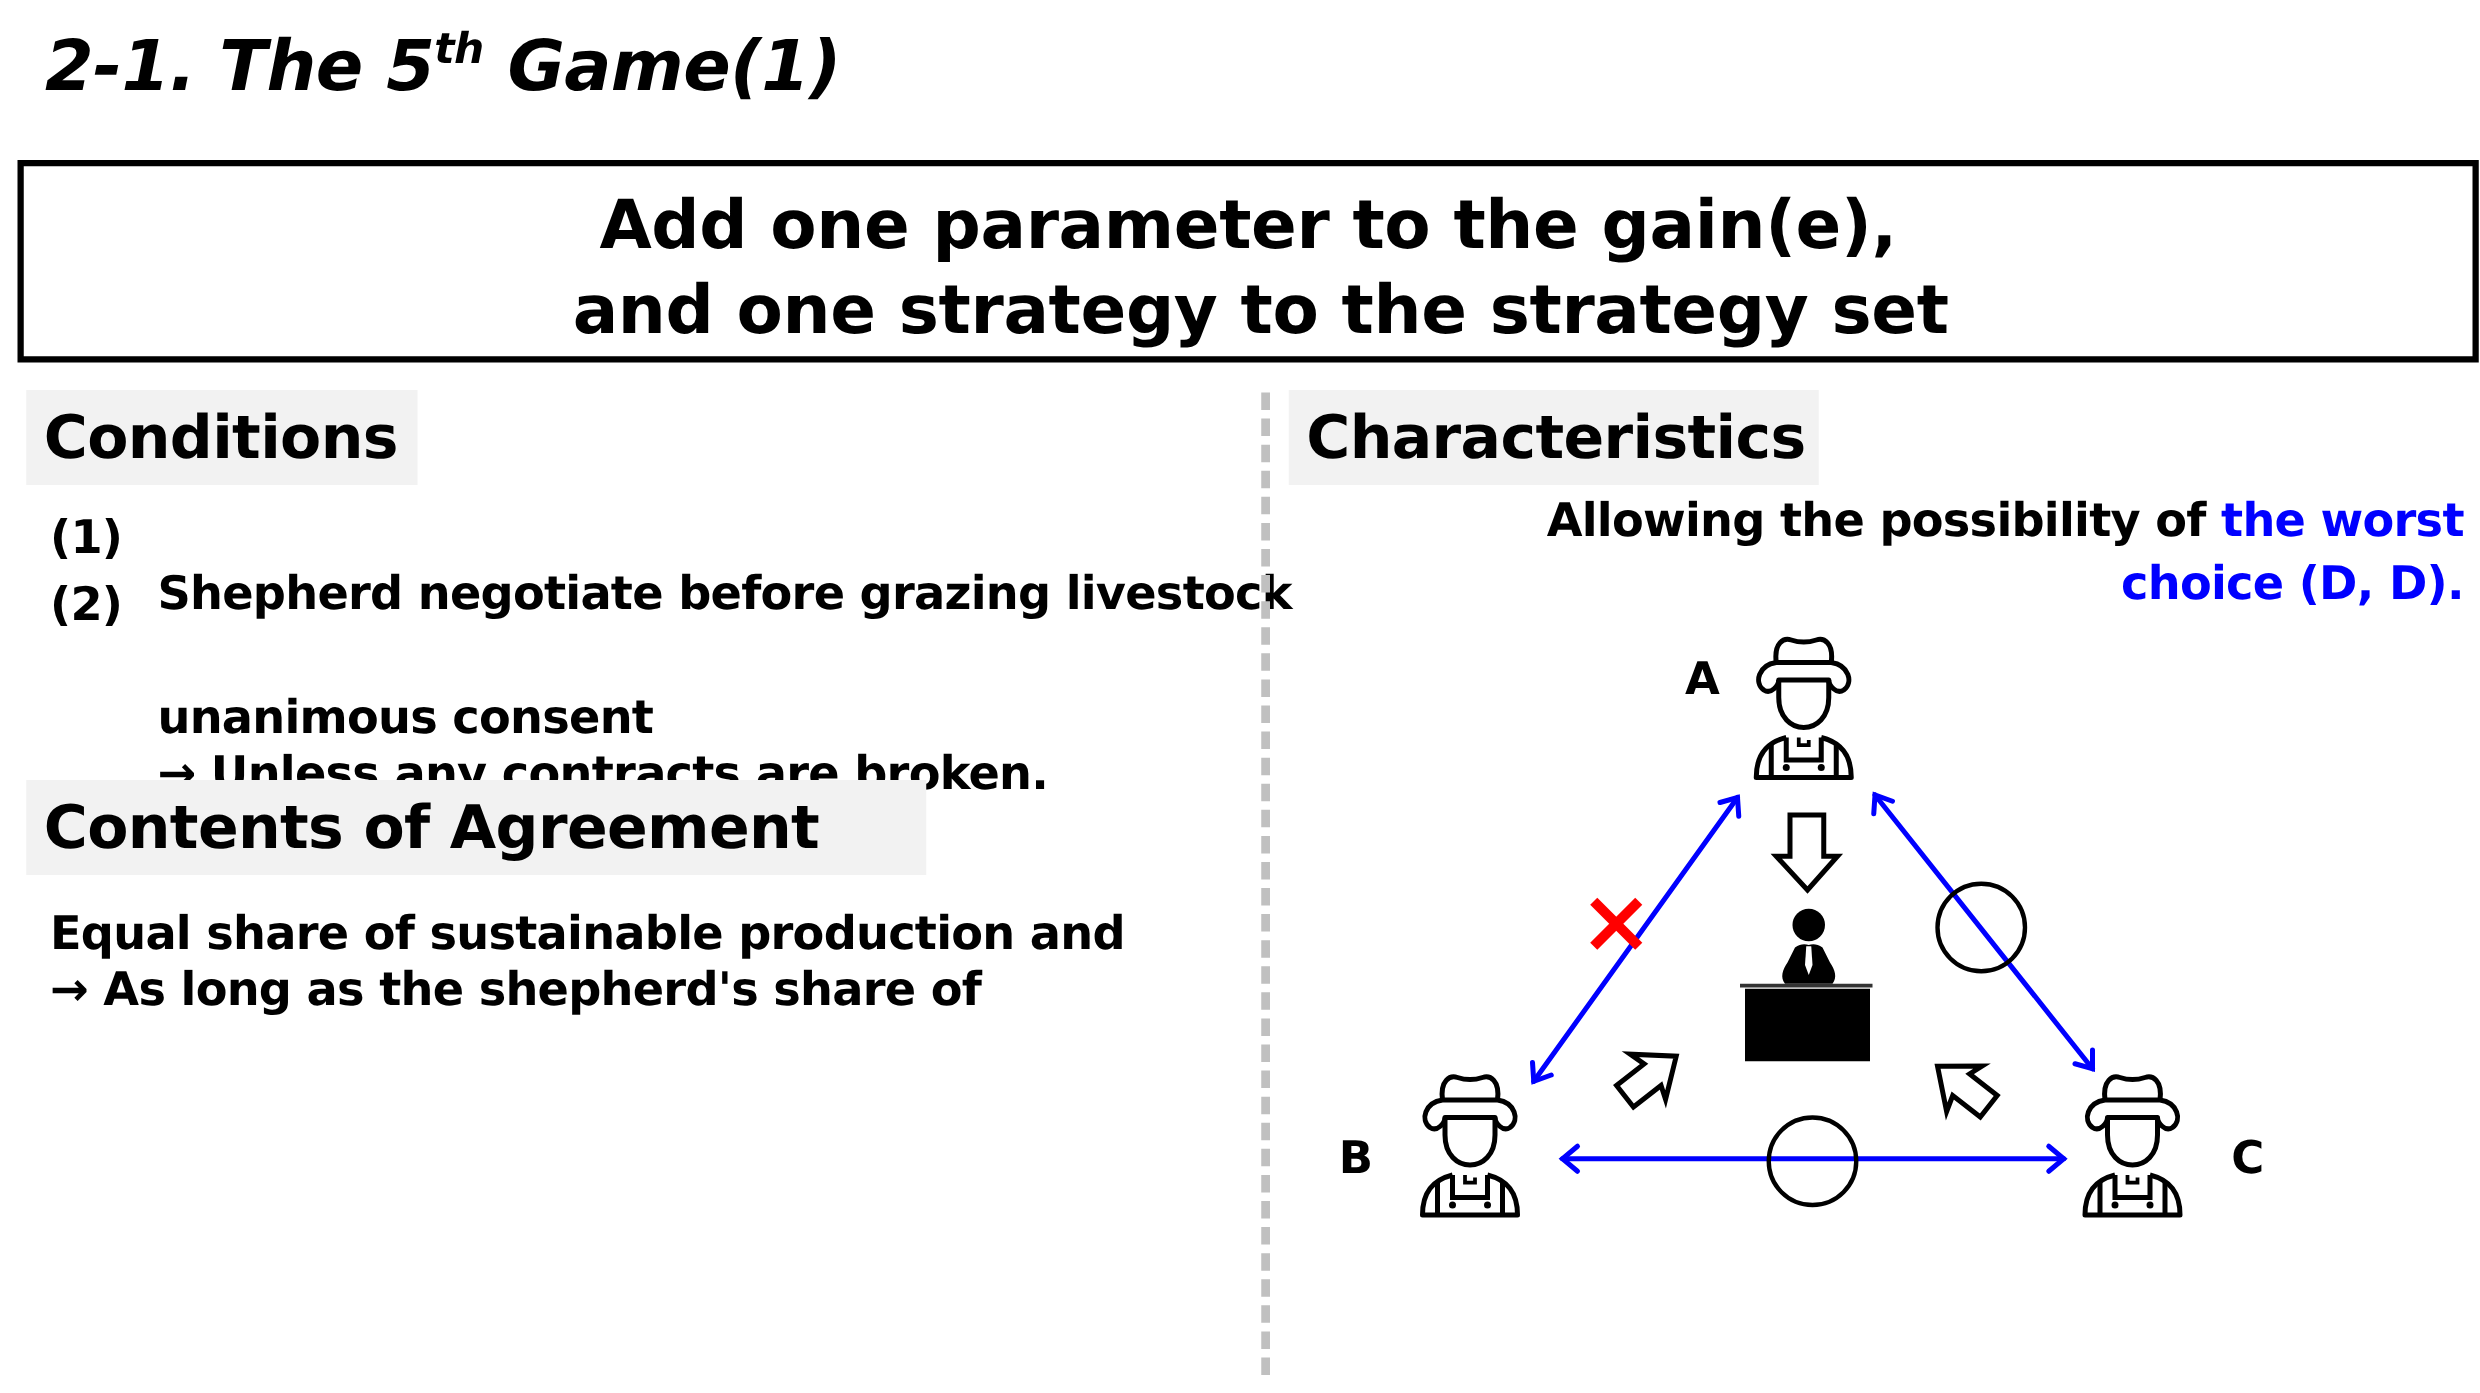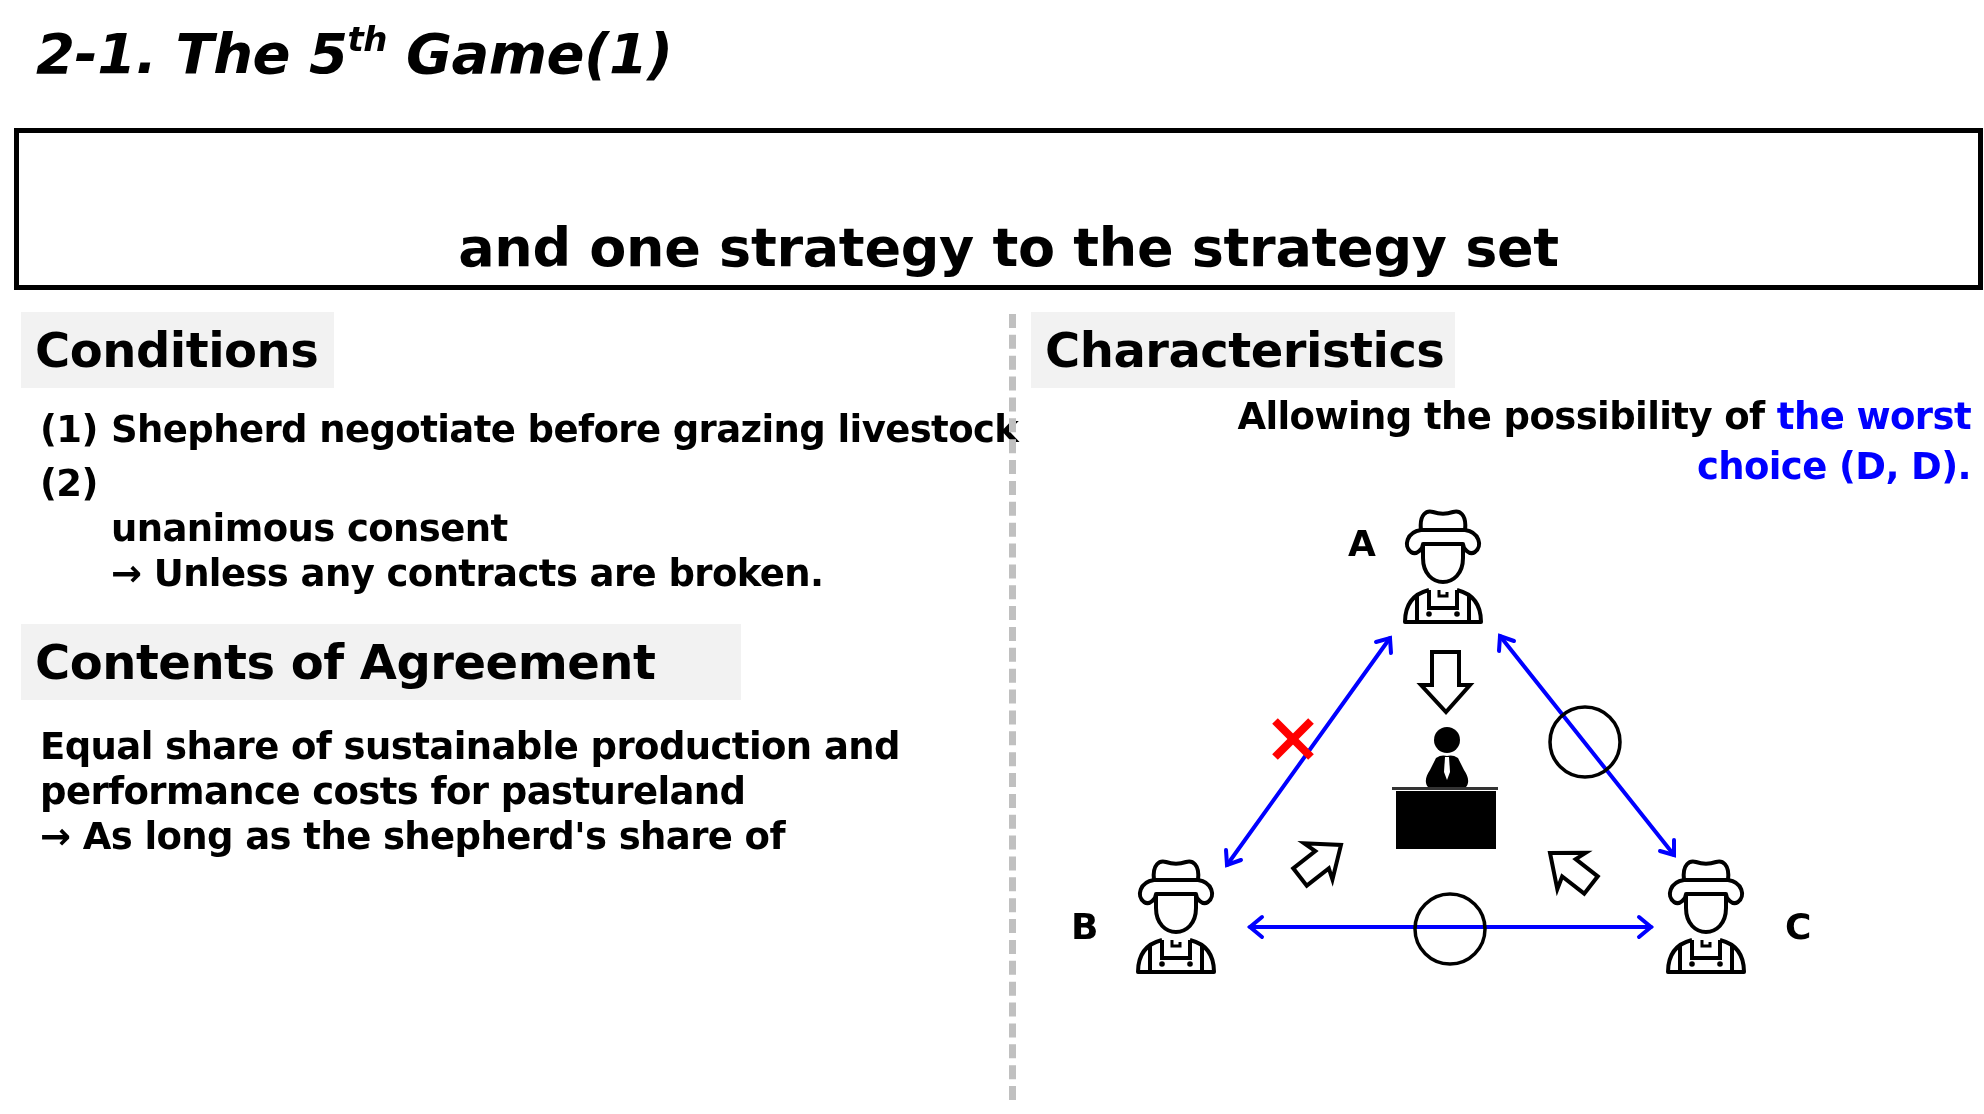--- a/index.html
+++ b/index.html
@@ -16,21 +16,21 @@
   #headline-box .l1 { top: 12px; }
   #headline-box .l2 { top: 80px; padding-left: 20px; }
 
   .section-heading { background: #f2f2f2; height: 76px; line-height: 76px; font-size: 48px; font-weight: bold; padding-left: 14px; box-sizing: border-box; white-space: nowrap; letter-spacing: -0.5px; }
   #conditions-heading { left: 21px; top: 312px; width: 313px; }
   #contents-heading { left: 21px; top: 624px; width: 720px; }
   #characteristics-heading { left: 1031px; top: 312px; width: 424px; }
 
   .body-text { font-size: 37px; font-weight: bold; white-space: nowrap; letter-spacing: -0.6px; line-height: 44px; }
   .cond-num { position: absolute; left: 0; }
-  .cond-text { position: absolute; left: 71px; }
+  .cond-text { position: absolute; left: 86px; margin-top: 45px; }
 
   #conditions-list { left: 40px; top: 408px; width: 960px; height: 200px; }
   #cond-1 { top: 0; }
   #cond-2 { top: 54px; }
   #cond-2b { top: 99px; }
   #cond-2c { top: 144px; }
 
   #agreement-text { left: 40px; top: 725px; width: 960px; }
   #agreement-text div { height: 45px; }
 
@@ -46,20 +46,21 @@
 
   #diagram { left: 0; top: 0; width: 1984px; height: 1114px; pointer-events: none; }
   #diagram * { pointer-events: auto; }
 </style>
 </head>
 <body>
 
 <div id="page-title" class="abs"><span>2-1. The 5</span><sup>th</sup><span> Game(1)</span></div>
 
 <div id="headline-box" class="abs">
+  <div class="line l1">Add one parameter to the gain(e),</div>
   <div class="line l2">and one strategy to the strategy set</div>
 </div>
 
 <div id="conditions-heading" class="abs section-heading">Conditions</div>
 
 <div id="conditions-list" class="abs body-text">
   <div id="cond-1" class="abs" style="width:960px;height:44px;">
     <span class="cond-num">(1)</span>
     <span class="cond-text">Shepherd negotiate before grazing livestock</span>
   </div>
@@ -71,21 +72,20 @@
   </div>
   <div id="cond-2c" class="abs" style="width:960px;height:44px;">
     <span class="cond-text">→ Unless any contracts are broken.</span>
   </div>
 </div>
 
 <div id="contents-heading" class="abs section-heading">Contents of Agreement</div>
 
 <div id="agreement-text" class="abs body-text">
   <div>Equal share of sustainable production and</div>
-  <div>performance costs for pastureland</div>
   <div>→ As long as the shepherd's share of</div>
 </div>
 
 <div id="divider" class="abs"></div>
 
 <div id="characteristics-heading" class="abs section-heading">Characteristics</div>
 
 <div id="characteristics-text" class="abs body-text">
   <div><span>Allowing the possibility of </span><span class="blue">the worst</span></div>
   <div class="blue">choice (D, D).</div>

